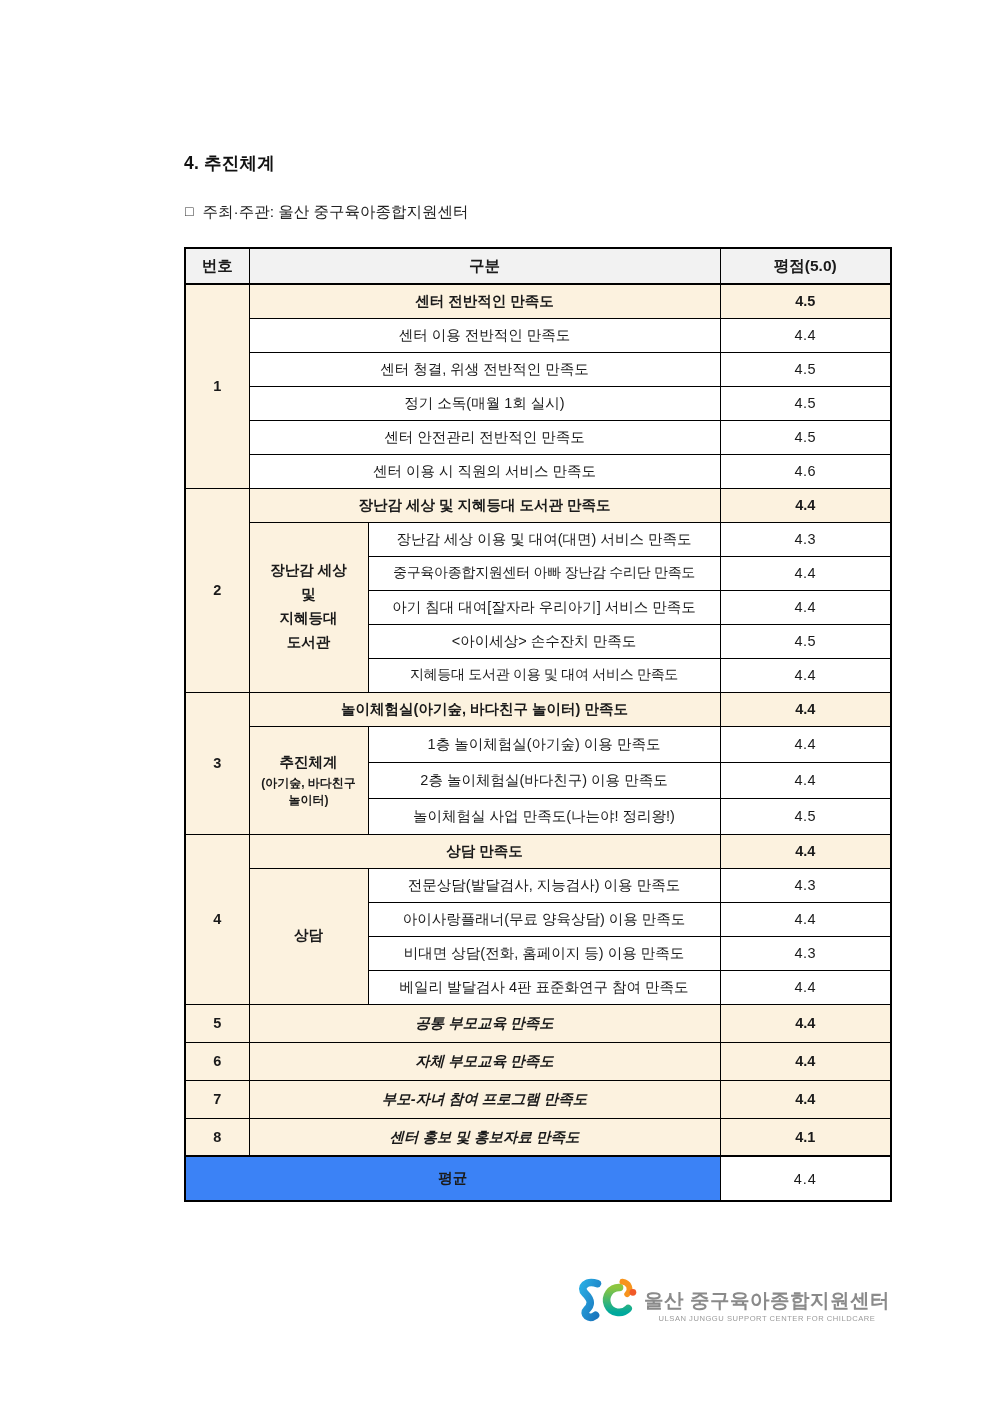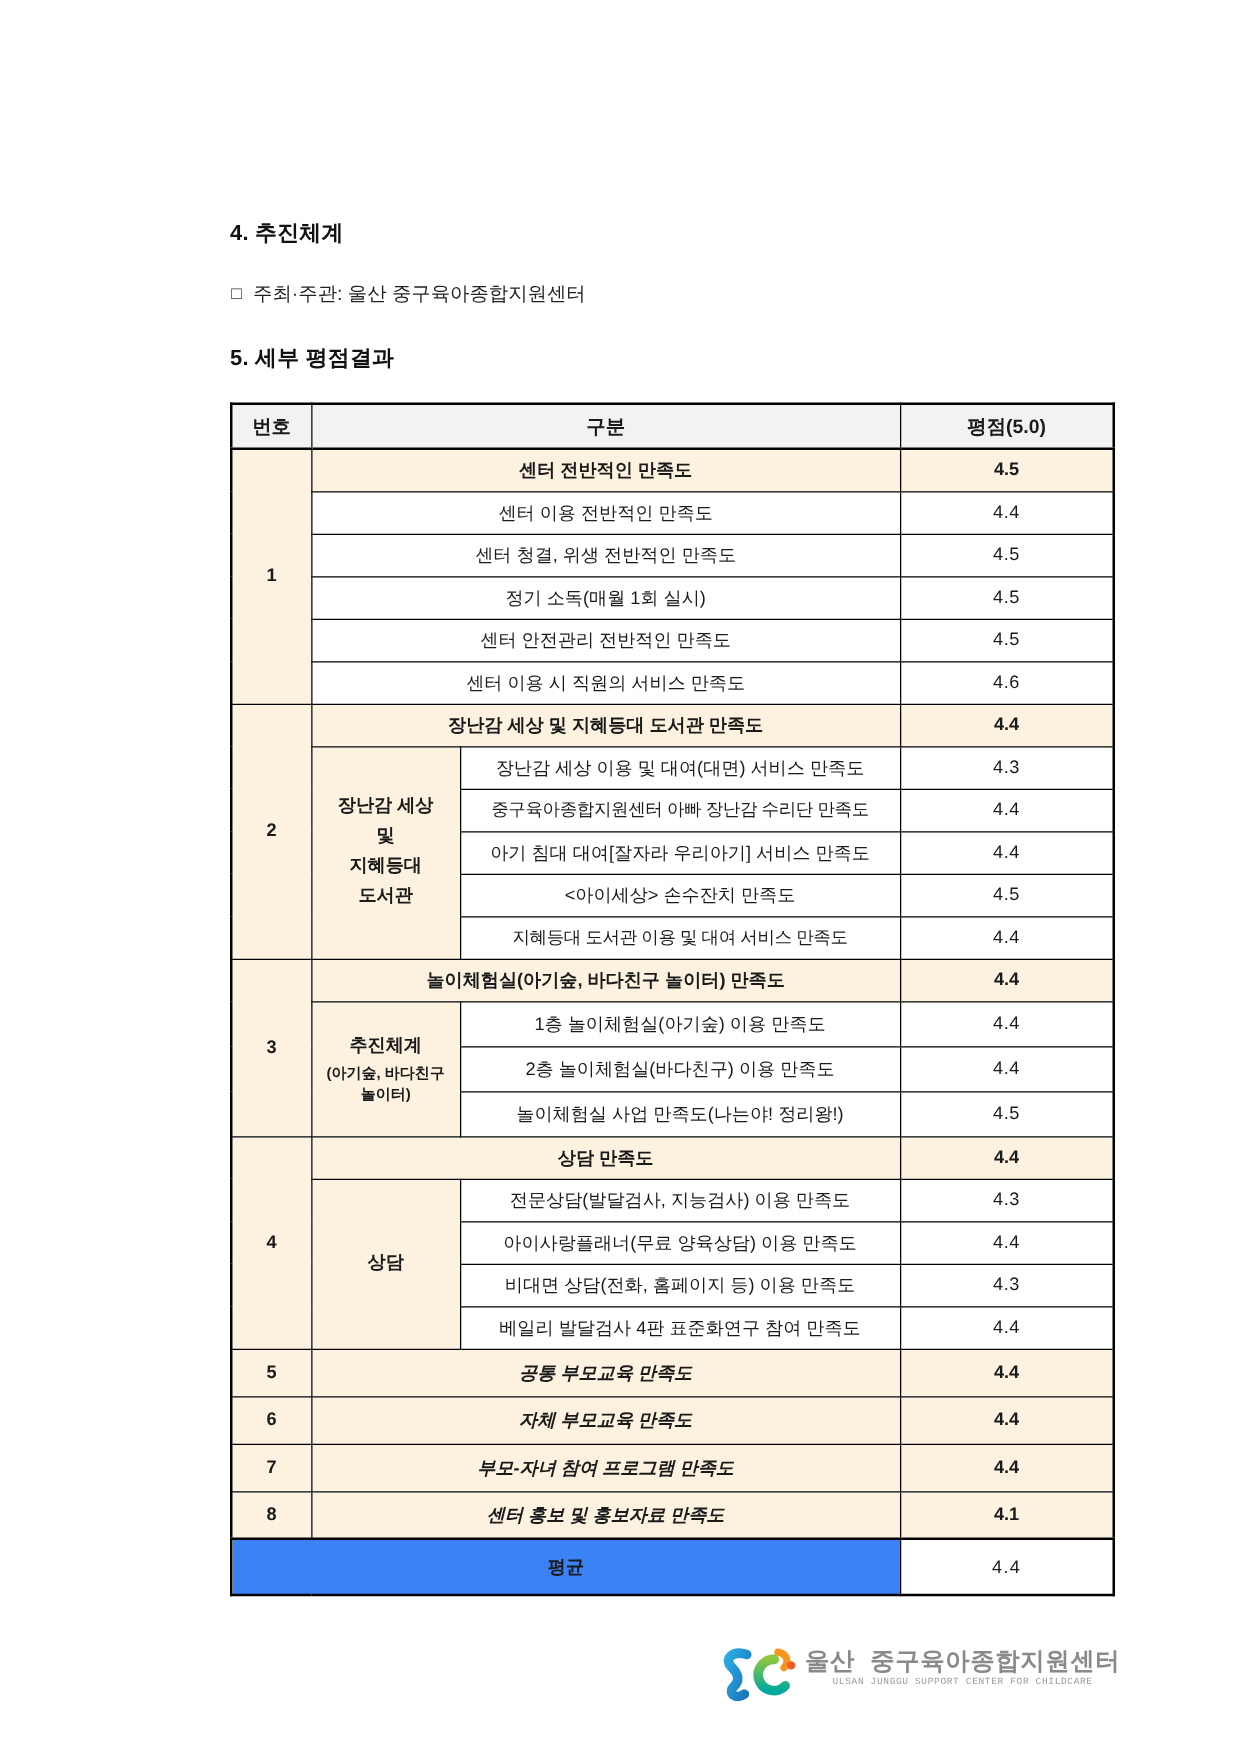--- a/index.html
+++ b/index.html
@@ -4,21 +4,21 @@
 <style>
   * { box-sizing: border-box; }
   html, body { margin: 0; padding: 0; }
   body {
     width: 992px; height: 1403px;
     background: #ffffff;
     font-family: "Liberation Sans", sans-serif;
     color: #1a1a1a;
   }
   .page { position: relative; width: 992px; height: 1403px; background: #fff; overflow: hidden; }
-  .content { position: absolute; left: 147px; top: 174px; width: 829px; padding-left: 37px; }
+  .content { position: absolute; left: 147px; top: 151px; width: 829px; padding-left: 37px; }
 
   .heading { font-size: 17.5px; font-weight: 700; color: #111; letter-spacing: 0.2px; }
   .host-line { margin: 27px 0 0 1px; font-size: 15.5px; color: #222; }
   .host-line .bullet { display: inline-block; margin-right: 9px; font-size: 14px; position: relative; top: -1px; color: #333; }
   .heading.second { margin-top: 28px; }
 
   table.score-table {
     margin-top: 24px;
     width: 706px;
     border-collapse: collapse;
@@ -55,39 +55,38 @@
   .item-center { background: #fff; font-size: 14.5px; }
   .item-left   { background: #fff; font-size: 13.5px; text-align: left; padding-left: 8px; }
   .item-left.condensed { font-size: 14px; letter-spacing: -0.3px; margin-left: 48px; }
   .score-cell  { background: #fff; font-size: 16.5px; letter-spacing: 0.5px; }
   .simple-row td { height: 38px; }
   .simple-label { background: #fcf2df; font-weight: 700; font-size: 15.5px; text-align: left; padding-left: 10px; font-style: italic; }
   .avg-row td { height: 45px; border-top: 2px solid #000; }
   .avg-label  { background: #3b82f6; font-weight: 700; font-size: 15px; }
   .avg-score  { background: #fff; font-size: 25px; font-weight: 500; letter-spacing: 1px; }
 
-  .logo { position: absolute; left: 576px; top: 1315px; display: flex; align-items: flex-start; font-family: Liberation Mono, monospace; }
+  .logo { position: absolute; left: 576px; top: 1275px; display: flex; align-items: flex-end; }
   .logo-mark { width: 62px; height: 48px; margin-right: 6px; }
   .logo-text { display: flex; flex-direction: column; align-items: center; }
   .logo-kr { font-size: 19.5px; font-weight: 700; color: #8a8a8a; letter-spacing: 0.5px; white-space: nowrap; }
   .logo-en { font-size: 7.6px; color: #9a9a9a; letter-spacing: 0.52px; margin-top: 0; white-space: nowrap; }
 </style>
 </head>
 <body>
 
 <div class="page">
   <div class="content">
 
     <div class="heading">4. 추진체계</div>
 
     <div class="host-line">
       <span class="bullet">□</span><span>주최·주관: 울산 중구육아종합지원센터</span>
     </div>
 
-    <div class="heading second">5. 세부 평점결과</div>
 
     <table class="score-table">
       <colgroup>
         <col style="width:64px">
           <col style="width:119px">
           <col style="width:352px">
           <col style="width:171px">
       </colgroup>
       <thead>
         <tr>

